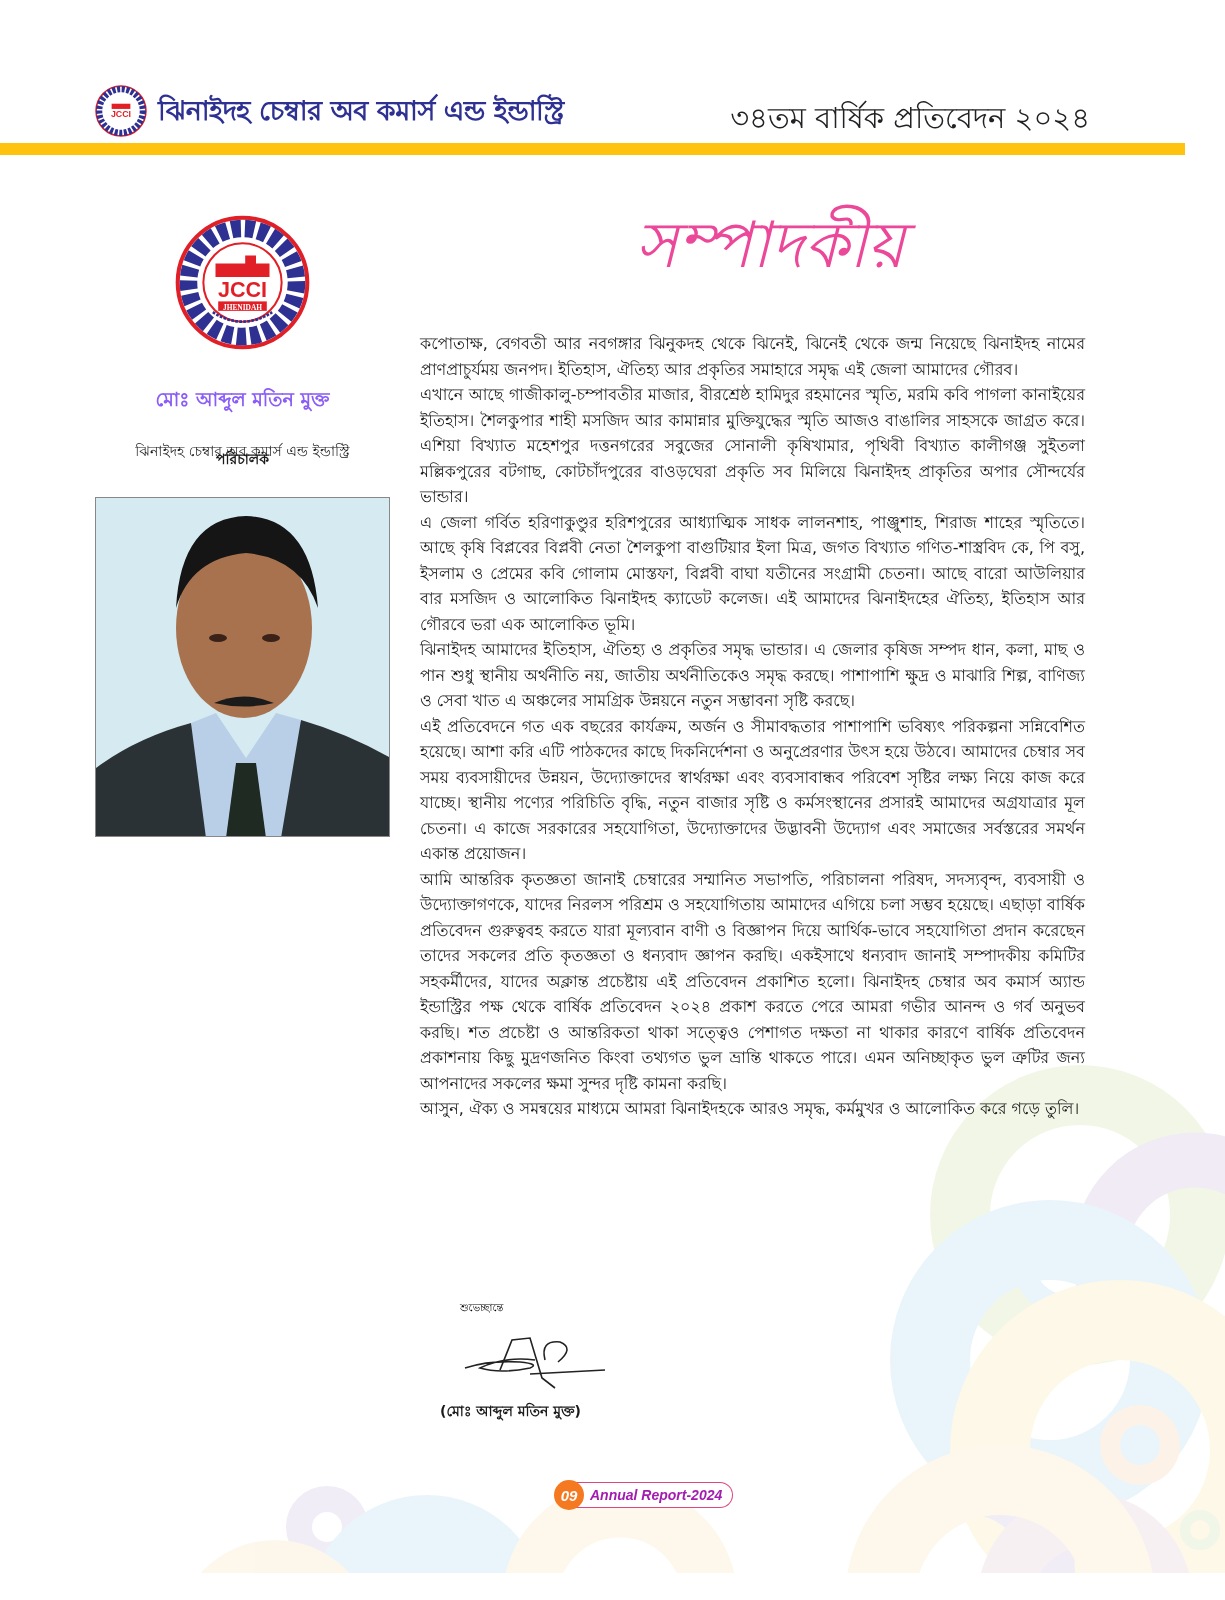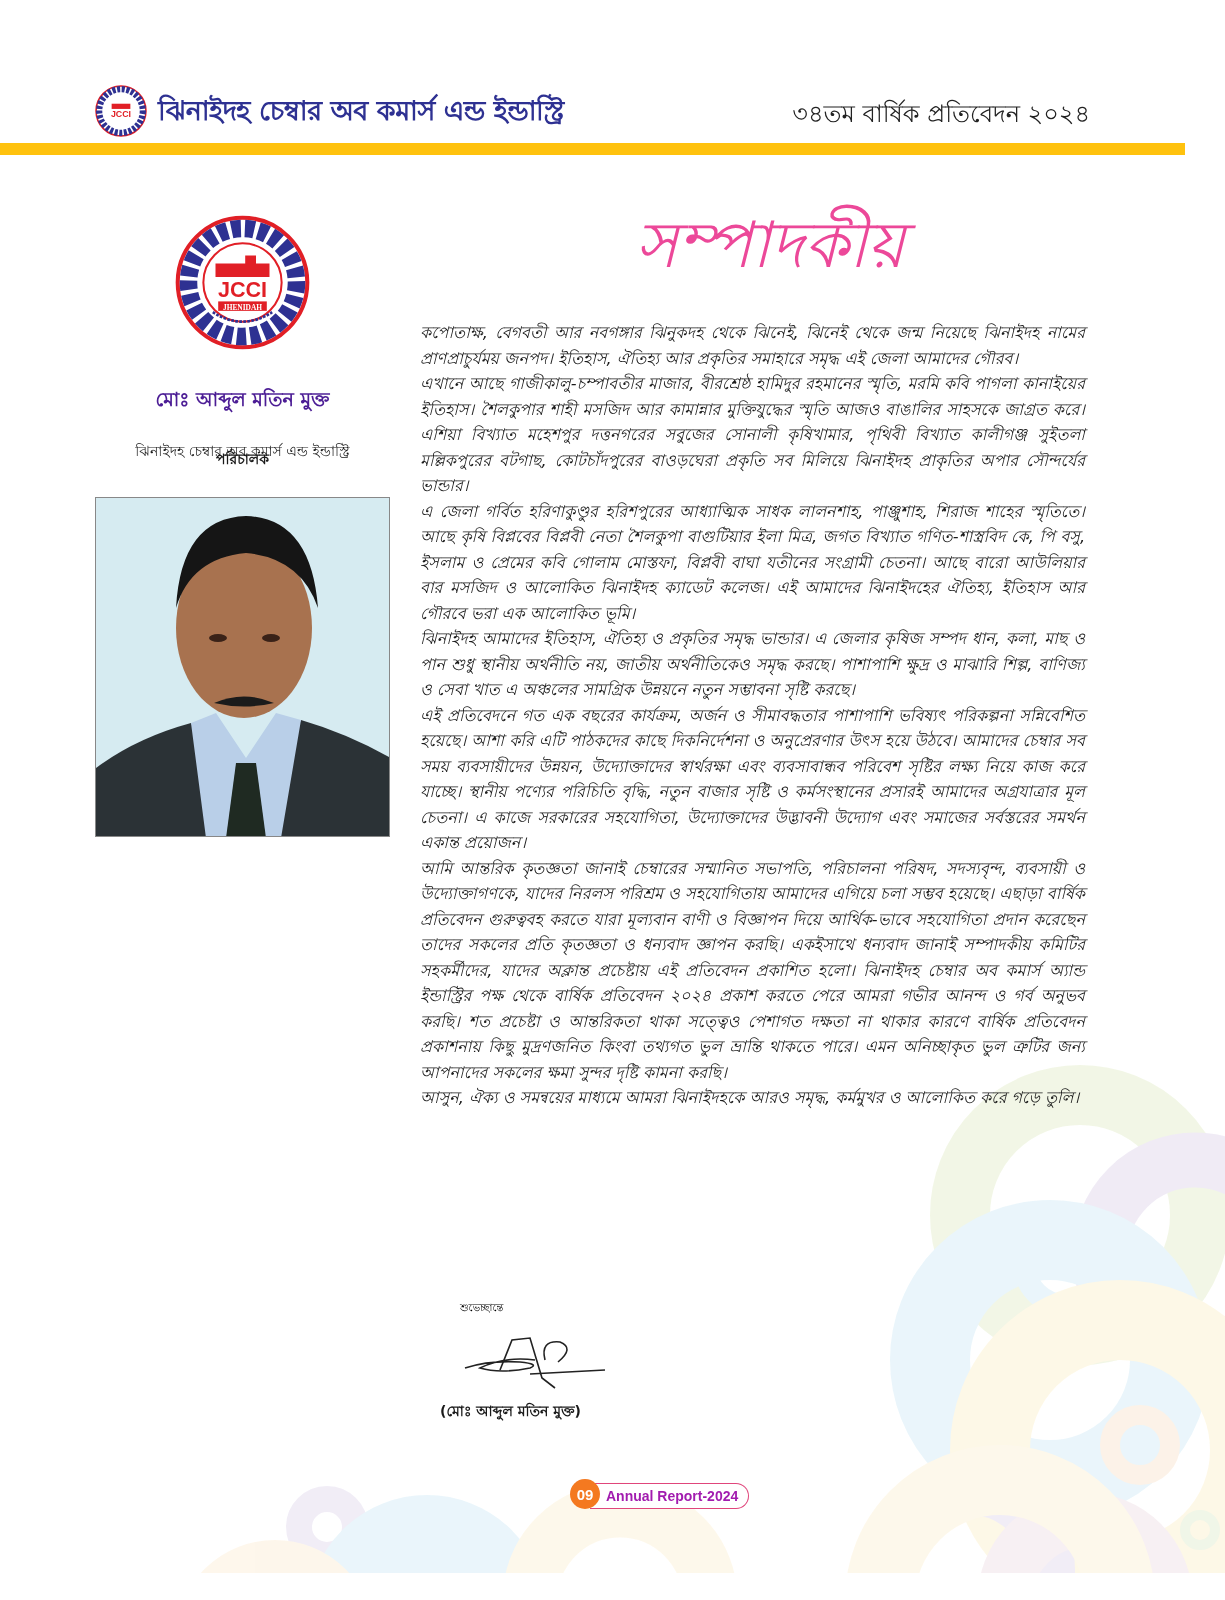--- a/index.html
+++ b/index.html
@@ -4,43 +4,43 @@
 <style>
   html, body { margin: 0; padding: 0; }
   body {
     width: 1225px; height: 1600px; position: relative; overflow: hidden;
     background: #ffffff; color: #1a1a1a;
     font-family: "DejaVu Sans", "Liberation Sans", sans-serif;
   }
   .header { position: absolute; left: 0; top: 0; width: 1225px; height: 160px; }
   .header-logo { position: absolute; left: 95px; top: 85px; width: 52px; height: 52px; }
   .header-org { position: absolute; left: 158px; top: 90px; font-size: 27px; font-weight: bold; color: #2e3192; white-space: nowrap; letter-spacing: -0.5px; }
-  .header-report { position: absolute; right: 135px; top: 95px; font-size: 24px; color: #222; white-space: nowrap; }
+  .header-report { position: absolute; right: 135px; top: 95px; font-size: 29px; color: #222; white-space: nowrap; }
   .header-bar { position: absolute; left: 0; top: 143px; width: 1185px; height: 12px; background: #ffc20e; }
 
   .bg-circles { position: absolute; left: 0; top: 0; width: 1225px; height: 1600px; pointer-events: none; }
 
   .left-col { position: absolute; left: 95px; top: 215px; width: 295px; }
   .big-logo { position: absolute; left: 80px; top: 0; width: 135px; height: 135px; }
-  .person-name { position: absolute; left: 0; top: 170px; width: 295px; text-align: center; font-size: 19px; font-weight: bold; color: #4c1d95; }
+  .person-name { position: absolute; left: 0; top: 170px; width: 295px; text-align: center; font-size: 19px; font-weight: bold; color: #8b5cf6; }
   .person-title { position: absolute; left: 0; top: 202px; width: 295px; text-align: center; font-size: 14px; font-weight: bold; color: #1a1a1a; margin-top: 31px; }
   .person-org { position: absolute; left: 0; top: 225px; width: 295px; text-align: center; font-size: 14px; color: #1a1a1a; }
   .photo { position: absolute; left: 0; top: 282px; width: 295px; height: 340px; border: 1px solid #888; box-sizing: border-box; background: #d8ecf2; overflow: hidden; }
 
   .editorial-title { position: absolute; left: 580px; top: 195px; width: 380px; height: 100px; font-family: "DejaVu Serif", serif; font-size: 64px; color: #ec4899; font-style: italic; line-height: 100px; text-align: center; }
 
-  .body-text { position: absolute; left: 420px; top: 320px; width: 665px; font-size: 16px; line-height: 25.5px; text-align: justify; color: #1a1a1a; font-style: italic; }
+  .body-text { position: absolute; left: 420px; top: 331px; width: 665px; font-size: 16px; line-height: 25.5px; text-align: justify; color: #1a1a1a; }
   .body-text p { margin: 0; }
 
   .closing { position: absolute; left: 420px; top: 1300px; width: 220px; text-align: center; }
   .closing-greet { font-size: 10px; color: #000000; position: absolute; left: 40px; top: 0; width: 120px; text-align: left; }
   .signature { position: absolute; left: 40px; top: 30px; width: 150px; height: 60px; }
   .closing-name { position: absolute; left: 20px; top: 100px; white-space: nowrap; font-size: 14px; font-weight: bold; color: #1a1a1a; }
 
-  .footer-badge { position: absolute; left: 570px; top: 1481px; height: 28px; display: flex; align-items: flex-end; }
+  .footer-badge { position: absolute; left: 554px; top: 1481px; height: 28px; display: flex; align-items: center; font-style: italic; }
   .page-num { width: 30px; height: 30px; border-radius: 50%; background: #f47920; color: #fff; font-weight: bold; font-size: 15px; display: flex; align-items: center; justify-content: center; font-family: "Liberation Sans", sans-serif; position: relative; z-index: 2; }
   .page-label { margin-left: -10px; padding: 2px 10px 2px 16px; border: 1.5px solid #e0457b; border-left: none; border-radius: 0 14px 14px 0; font-size: 14px; font-weight: bold; color: #a21caf; font-family: "Liberation Sans", sans-serif; height: 20px; line-height: 20px; background: #fff; }
 </style>
 </head>
 <body>
 
 <svg class="bg-circles" viewBox="0 0 1225 1600">
   <g opacity="0.55">
     <circle cx="1080" cy="1215" r="120" fill="none" stroke="#e8f0d2" stroke-width="60"></circle>
     <circle cx="1195" cy="1255" r="95" fill="none" stroke="#e4dcee" stroke-width="55"></circle>

